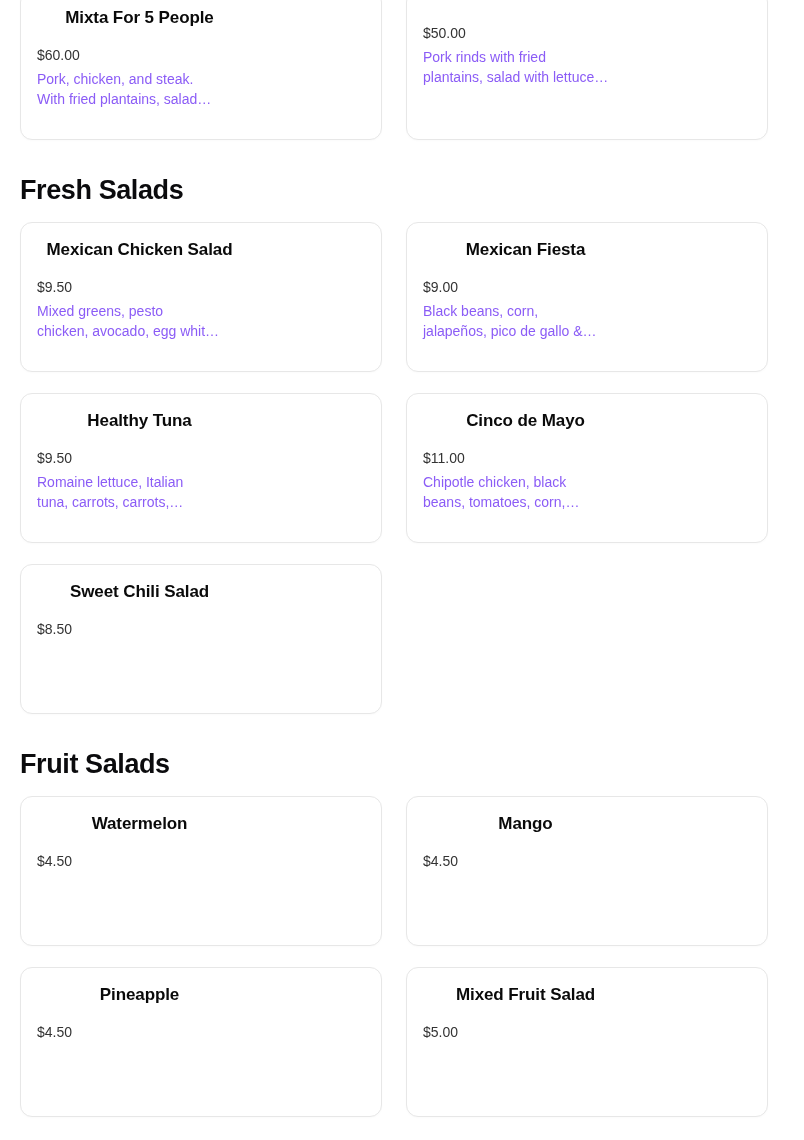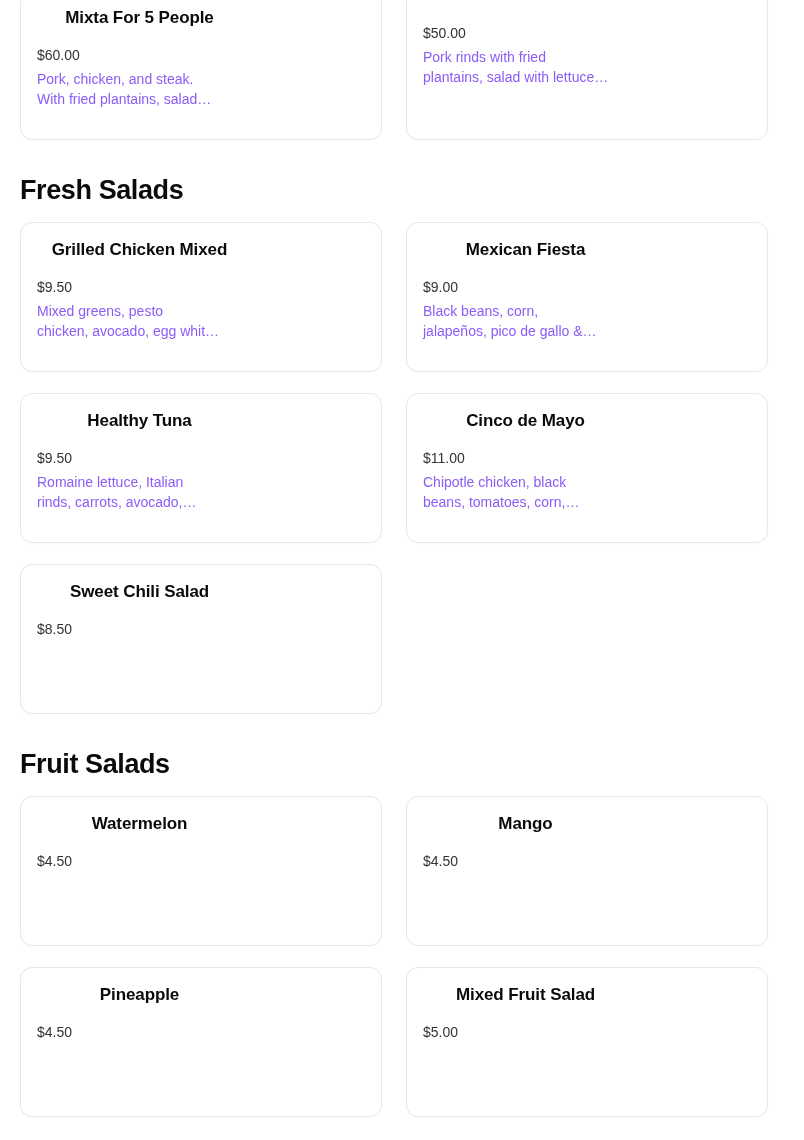--- a/index.html
+++ b/index.html
@@ -92,21 +92,21 @@
             </div>
           </div>
         </div>
       </div>
     </section>
     <section class="menu-section">
       <h2 class="section-title">Fresh Salads</h2>
       <div class="card-grid">
         <div class="card">
           <div class="card-text">
-            <h3 class="item-name">Grilled Chicken Mixed</h3>
+            <h3 class="item-name">Mexican Chicken Salad</h3>
             <div class="item-price">$9.50</div>
             <div class="item-desc">
               <div class="desc-line">Mixed greens, pesto</div>
               <div class="desc-line">chicken, avocado, egg whit…</div>
             </div>
           </div>
         </div>
         <div class="card">
           <div class="card-text">
             <h3 class="item-name">Mexican Fiesta</h3>
@@ -116,21 +116,21 @@
               <div class="desc-line">jalapeños, pico de gallo &amp;…</div>
             </div>
           </div>
         </div>
         <div class="card">
           <div class="card-text">
             <h3 class="item-name">Healthy Tuna</h3>
             <div class="item-price">$9.50</div>
             <div class="item-desc">
               <div class="desc-line">Romaine lettuce, Italian</div>
-              <div class="desc-line">rinds, carrots, avocado,…</div>
+              <div class="desc-line">tuna, carrots, carrots,…</div>
             </div>
           </div>
         </div>
         <div class="card">
           <div class="card-text">
             <h3 class="item-name">Cinco de Mayo</h3>
             <div class="item-price">$11.00</div>
             <div class="item-desc">
               <div class="desc-line">Chipotle chicken, black</div>
               <div class="desc-line">beans, tomatoes, corn,…</div>

